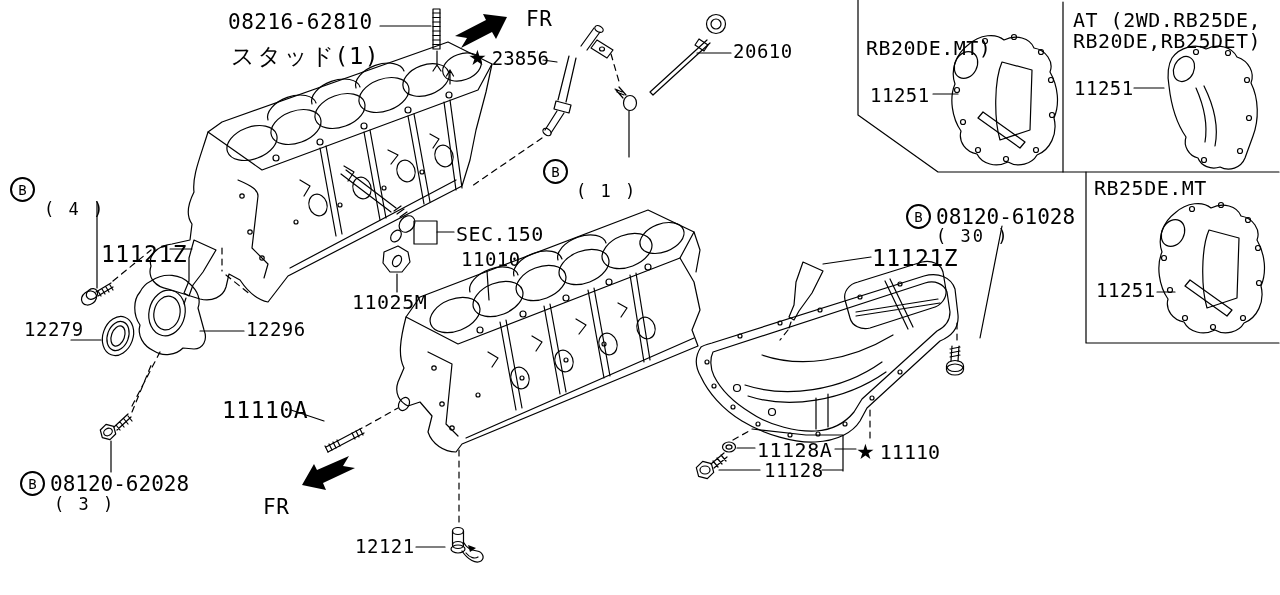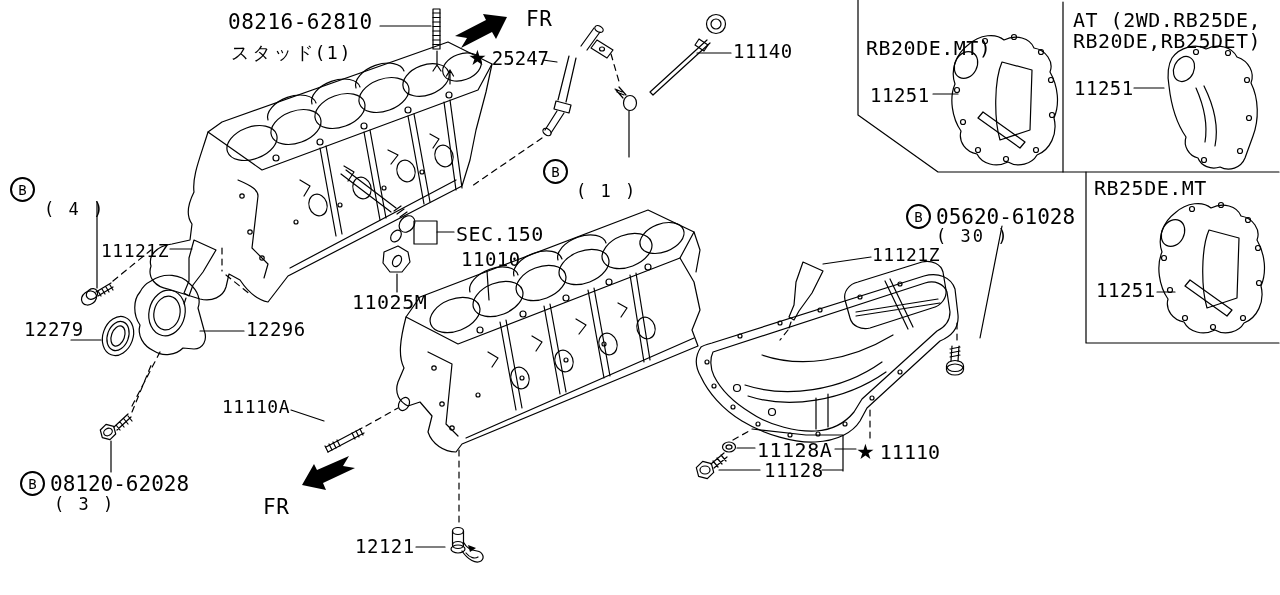--- a/index.html
+++ b/index.html
@@ -5,21 +5,21 @@
   :root { --ink:#000; --bg:#fff; }
   html,body { margin:0; padding:0; background:var(--bg); }
   .stage {
     position:relative; width:1280px; height:595px; background:var(--bg);
     font-family:"DejaVu Sans Mono","Liberation Mono",monospace; color:var(--ink);
     overflow:hidden;
   }
   .stage svg { position:absolute; left:0; top:0; color:var(--ink); }
   .lbl { position:absolute; white-space:pre; letter-spacing:.5px; line-height:1.05; }
   .s21 { font-size:21px; } .s20 { font-size:20px; } .s19 { font-size:19px; }
-  .s18 { font-size:18px; } .s17 { font-size:17px; letter-spacing:2px; }
+  .s18 { font-size:23px; } .s17 { font-size:17px; letter-spacing:2px; }
   .prow { position:absolute; display:flex; align-items:center; gap:5px; }
   .badge {
     flex:none; width:21px; height:21px; border:2px solid var(--ink); border-radius:50%;
     display:inline-flex; align-items:center; justify-content:center;
     font-size:14px; line-height:1;
   }
   .star { font-size:21px; line-height:1; font-family:"DejaVu Sans",sans-serif; }
   .jp { font-family:"DejaVu Sans","Liberation Sans",sans-serif; letter-spacing:3px; }
 </style>
 </head>
@@ -296,23 +296,23 @@
     </g>
   </g>
 </svg>
 
 <div class="lbl s21" style="left:228px;top:11px">08216-62810</div>
 <div class="lbl s18 jp" style="left:231px;top:44px">スタッド(1)</div>
 <div class="lbl s21" style="left:526px;top:8px">FR</div>
 
 <div class="prow" style="left:468px;top:47px">
   <span class="star">★</span>
-      <span class="s19">25247</span>
-</div>
-<div class="lbl s19" style="left:733px;top:42px">11140</div>
+      <span class="s19">23856</span>
+</div>
+<div class="lbl s19" style="left:733px;top:42px">20610</div>
 
 <div class="prow s21" style="left:10px;top:177px">
   <span class="badge">B</span>
 </div>
 <div class="lbl s17" style="left:44px;top:201px">( 4 )</div>
 
 <div class="lbl s18" style="left:101px;top:242px">11121Z</div>
 <div class="lbl s19" style="left:24px;top:320px">12279</div>
 <div class="lbl s19" style="left:246px;top:320px">12296</div>
 
@@ -320,21 +320,21 @@
   <span class="badge">B</span>
 </div>
 <div class="lbl s17" style="left:576px;top:183px">( 1 )</div>
 
 <div class="lbl s20" style="left:456px;top:224px">SEC.150</div>
 <div class="lbl s19" style="left:461px;top:250px">11010</div>
 <div class="lbl s20" style="left:352px;top:292px">11025M</div>
 
 <div class="prow s21" style="left:906px;top:204px">
   <span class="badge">B</span>
-      <span>05620-61028</span>
+      <span>08120-61028</span>
 </div>
 <div class="lbl s17" style="left:936px;top:228px">( 30 )</div>
 
 <div class="lbl s18" style="left:872px;top:246px">11121Z</div>
 <div class="lbl s18" style="left:222px;top:398px">11110A</div>
 
 <div class="prow s21" style="left:20px;top:471px">
   <span class="badge">B</span>
       <span>08120-62028</span>
 </div>

